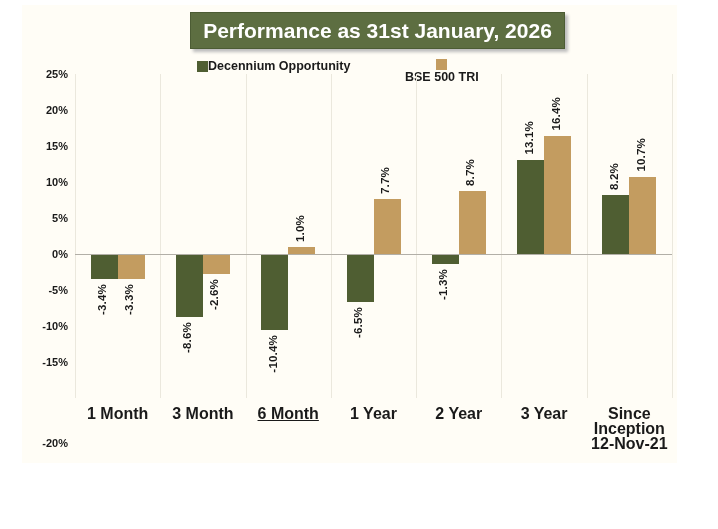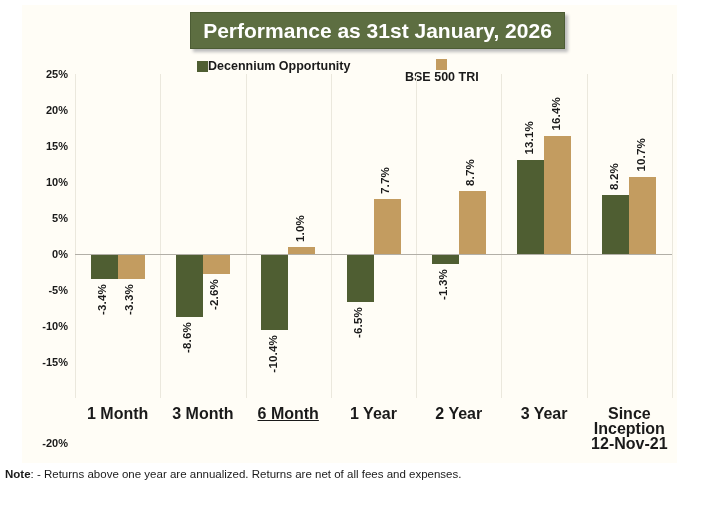--- a/index.html
+++ b/index.html
@@ -120,16 +120,15 @@
         <div class="xlabel" style="left: 170.571px; width: 85.2857px; text-decoration: underline;">6 Month</div>
         <div class="xlabel" style="left: 255.857px; width: 85.2857px;">1 Year</div>
         <div class="xlabel" style="left: 341.143px; width: 85.2857px;">2 Year</div>
         <div class="xlabel" style="left: 426.429px; width: 85.2857px;">3 Year</div>
         <div class="xlabel" style="left: 511.714px; width: 85.2857px;">Since Inception 12-Nov-21</div>
       </div>
 
   </div>
 
   <div class="footer">
-    <p class="note-line"><b>Note</b><span>: - Returns above one year are annualized. Returns are net of all fees and expenses.</span></p>
   </div>
 
 </div>
 
 </body></html>

